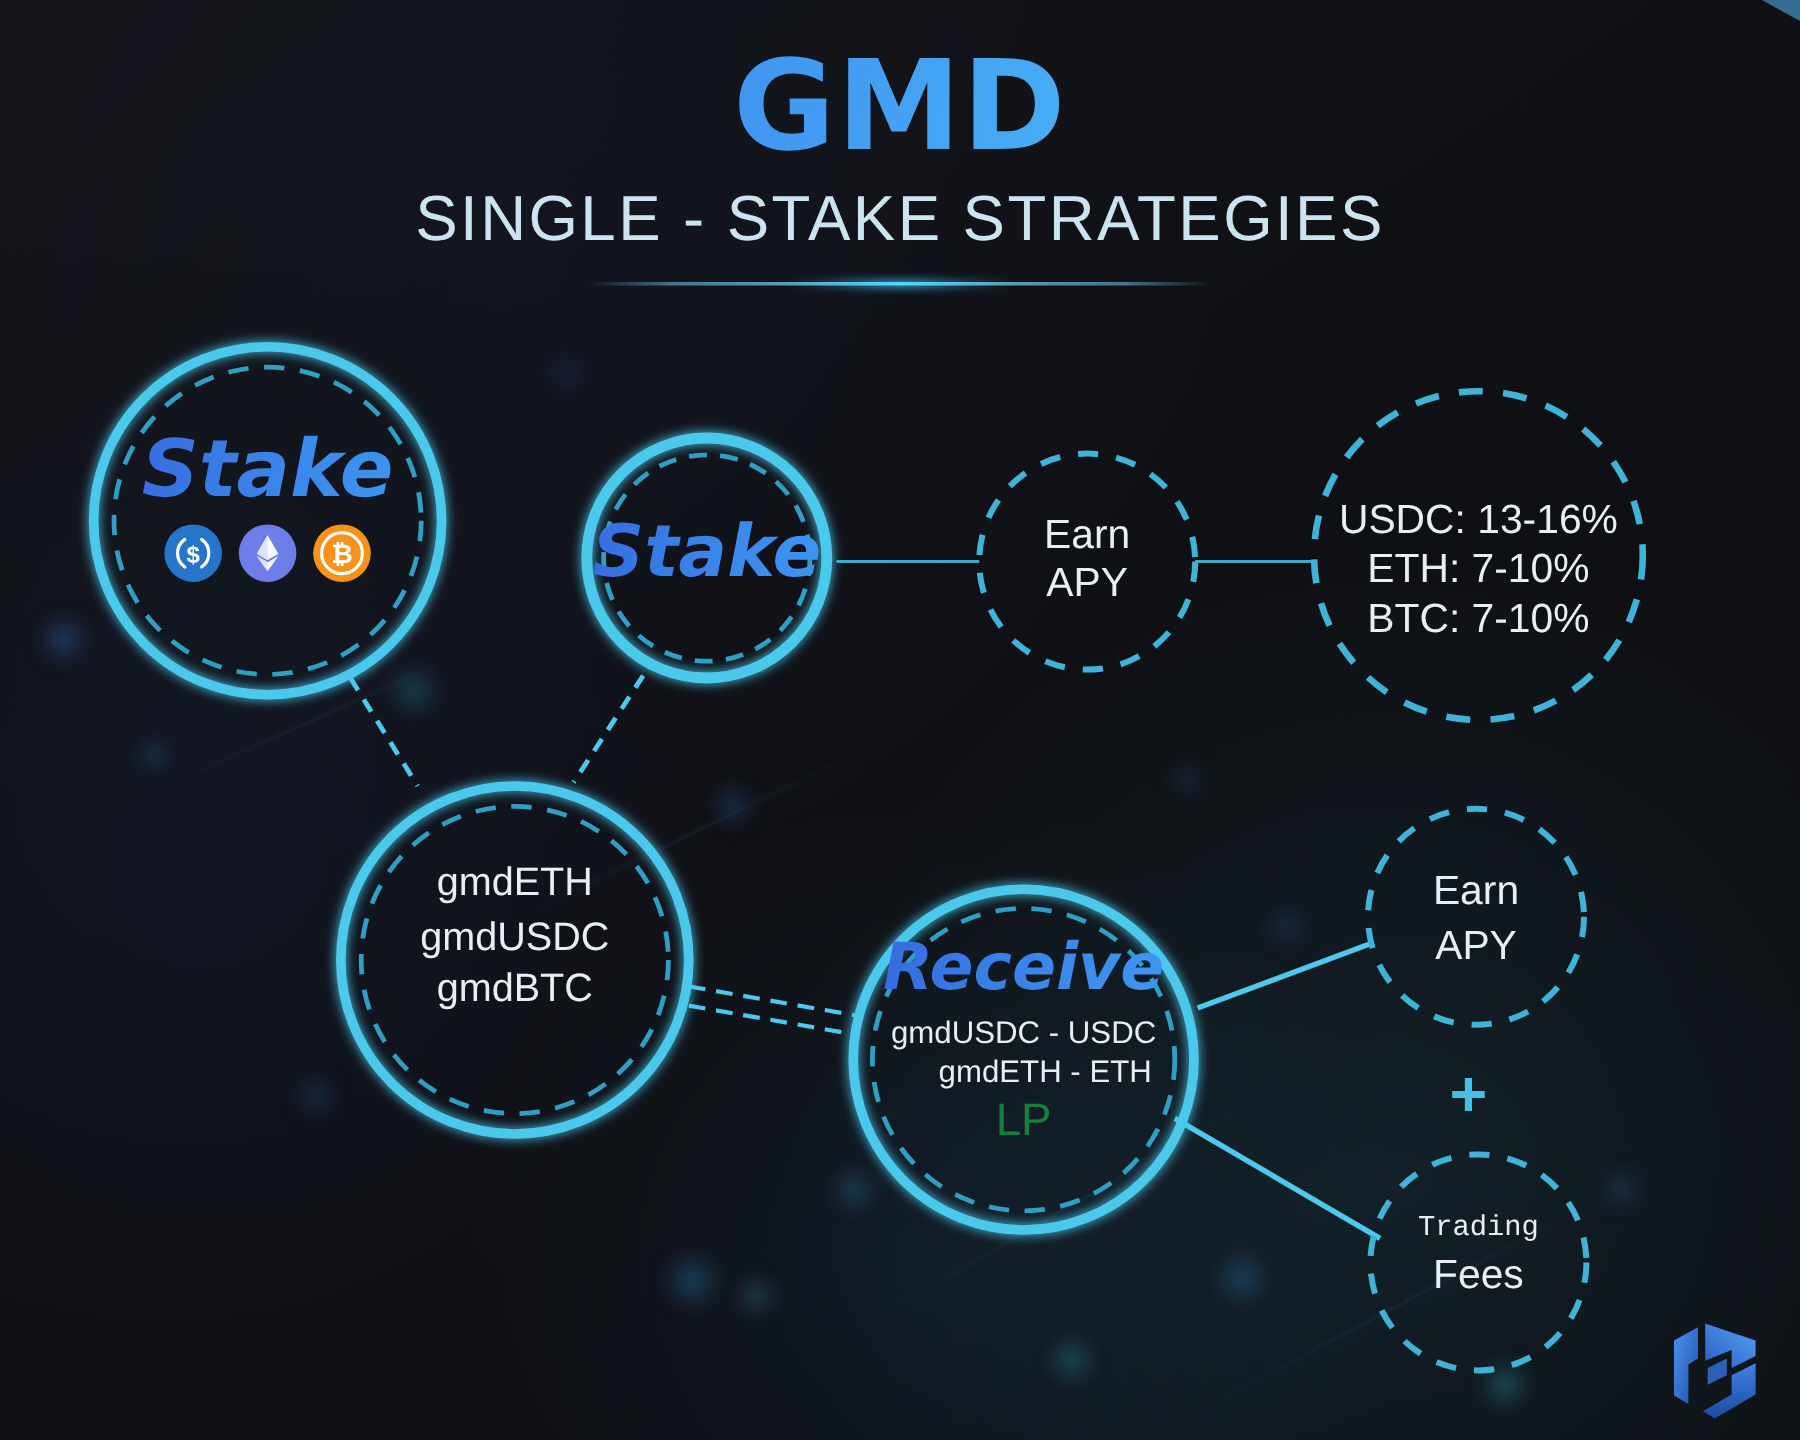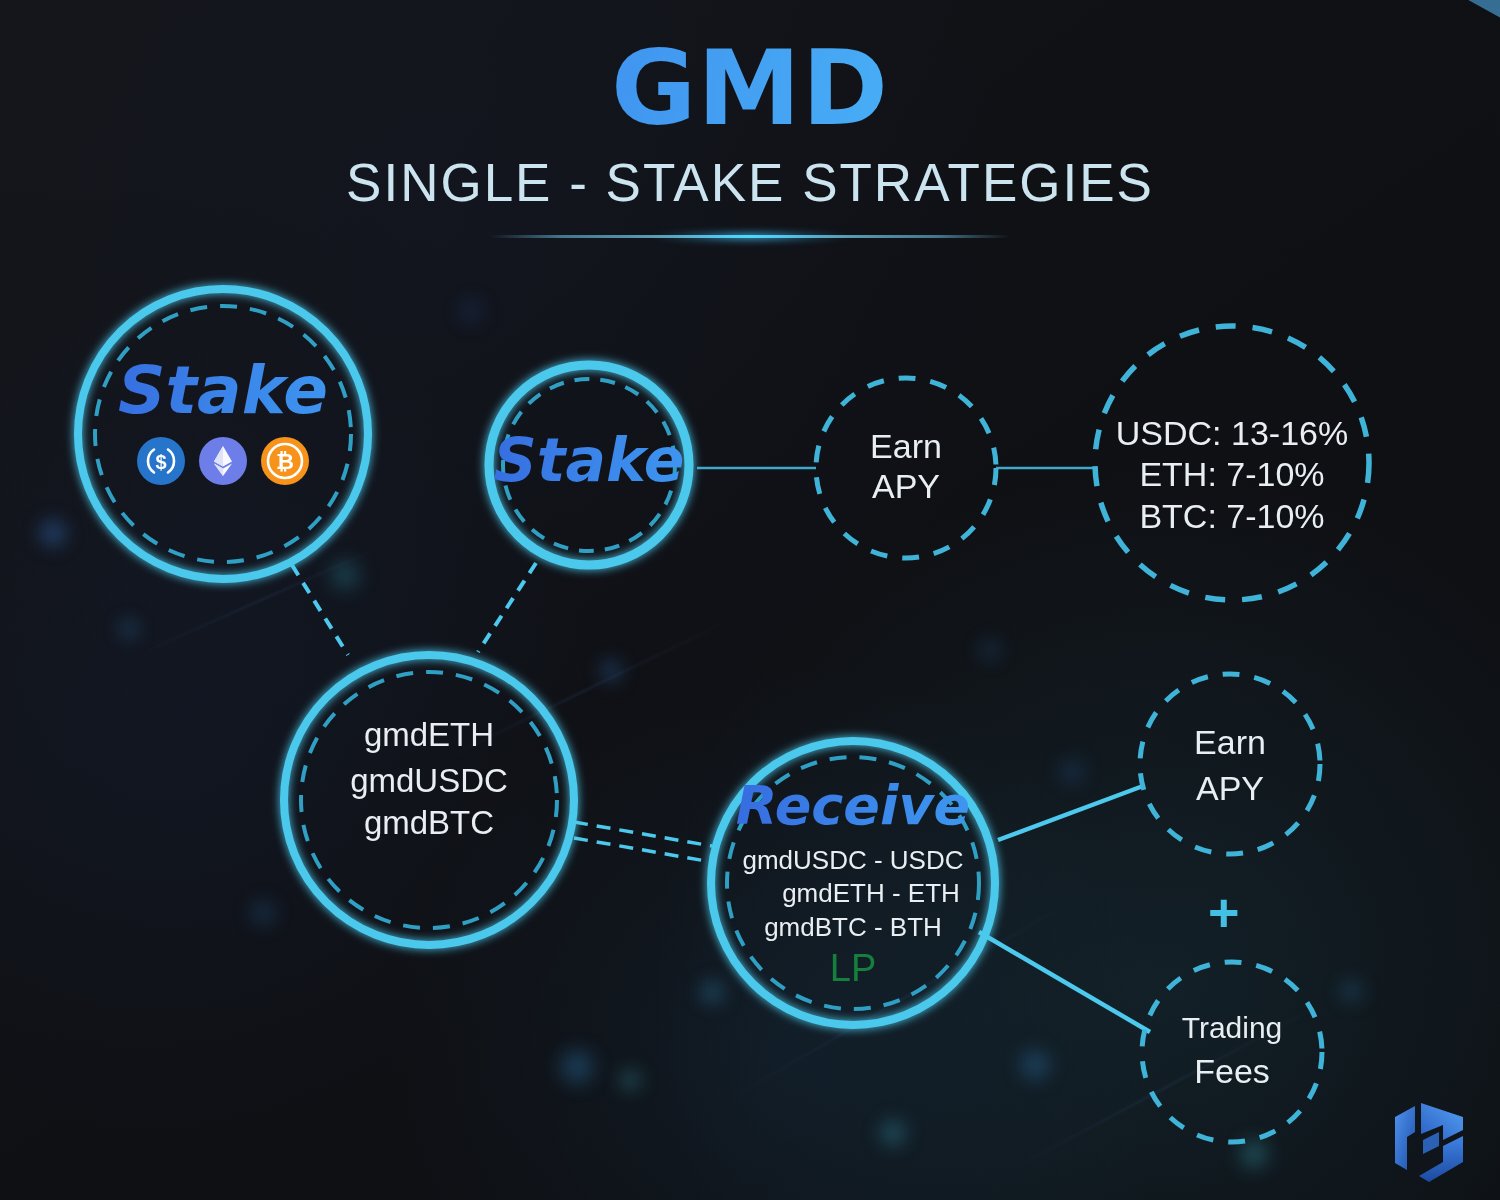--- a/index.html
+++ b/index.html
@@ -264,33 +264,32 @@
   <div class="node" style="left:279px; top:714px; width:300px;">
     <div class="node-line" style="font-size:33px; line-height:1.27;">gmdETH</div>
     <div class="node-line" style="font-size:33px; line-height:1.27; margin-top:4px;">gmdUSDC</div>
     <div class="node-line" style="font-size:33px; line-height:1.27;">gmdBTC</div>
   </div>
 
   <div class="node" style="left:703px; top:778px; width:300px;">
     <div class="node-title" style="font-size:54px; line-height:1.05;">Receive</div>
     <div class="node-line" style="font-size:26px; line-height:1.3; margin-top:9px;">gmdUSDC - USDC</div>
     <div class="node-line" style="font-size:26px; line-height:1.3;padding-left:36px;">gmdETH - ETH</div>
-    <div class="node-line" style="font-size:26px; line-height:1.3;">gmdBTC - BTH</div>
     <div class="lp-label" style="font-size:38px; line-height:1.15; margin-top:2px;">LP</div>
   </div>
 
   <div class="node" style="left:1130px; top:720px; width:200px;">
     <div class="node-line" style="font-size:34px; line-height:1.35;">Earn</div>
     <div class="node-line" style="font-size:34px; line-height:1.35;">APY</div>
   </div>
 
   <div class="plus-sign" style="left:1208px; top:885px;">+</div>
 
   <div class="node" style="left:1132px; top:1008px; width:200px;">
-    <div class="node-line" style="font-size:30px; line-height:1.35;">Trading</div>
+    <div class="node-line" style="font-size:24px; line-height:1.35;font-family:Liberation Mono, monospace;">Trading</div>
     <div class="node-line" style="font-size:34px; line-height:1.35;">Fees</div>
   </div>
 
   <div class="logo" style="left:1383px; top:1090px; width:92px; height:98px;">
     <svg width="92" height="98" viewBox="0 0 92 98">
       <defs>
         <linearGradient id="lg1" x1="0" y1="0" x2="1" y2="1">
           <stop offset="0%" stop-color="#4f93f0"></stop>
           <stop offset="100%" stop-color="#1d4fa8"></stop>
         </linearGradient>

